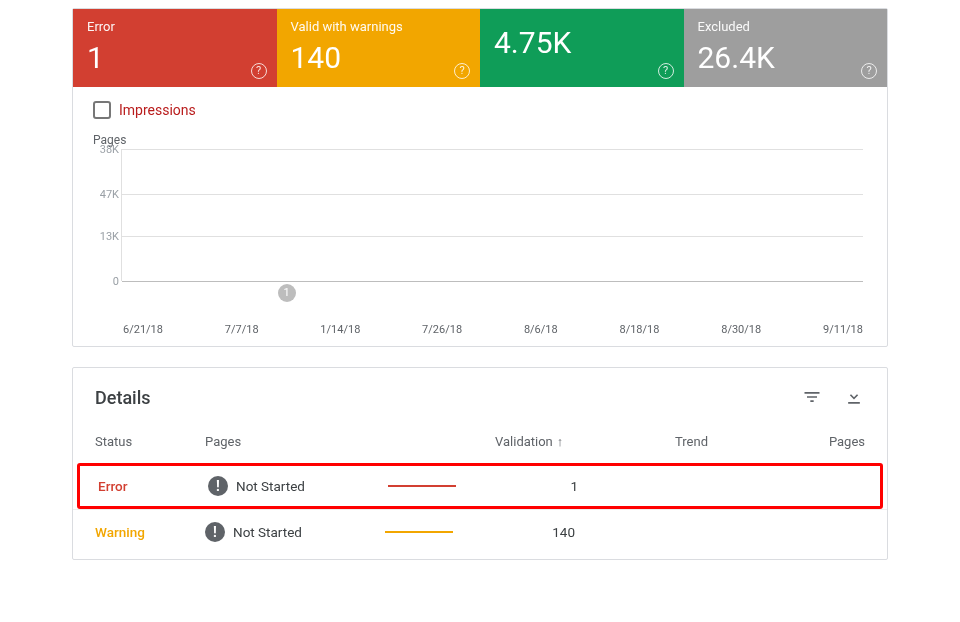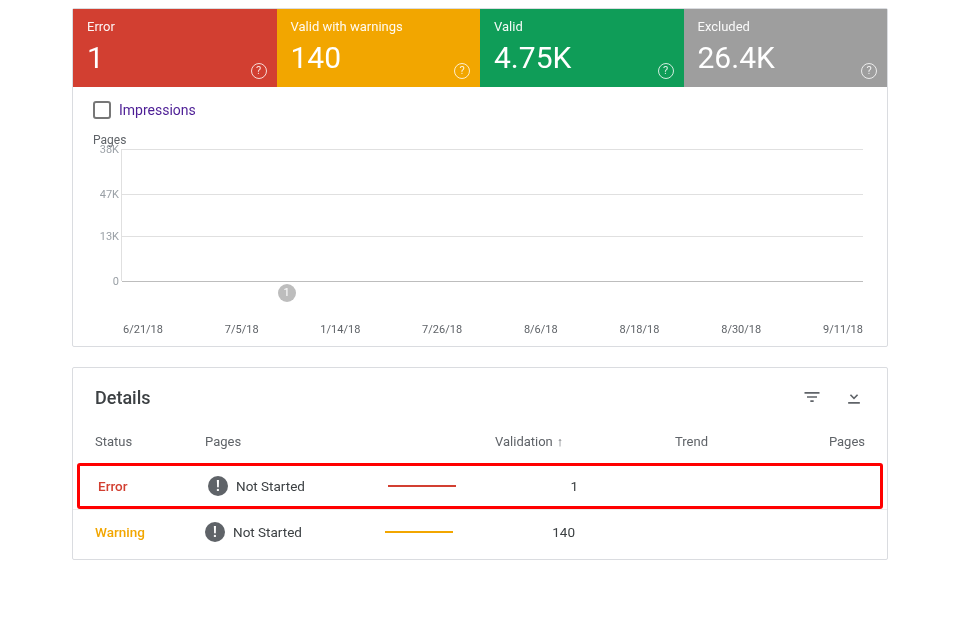--- a/index.html
+++ b/index.html
@@ -37,21 +37,21 @@
     border-radius: 50%; font-size: 11px; line-height: 14px; text-align: center;
     color: rgba(255,255,255,.85); cursor: pointer;
   }
   
   .chart-wrap { padding: 14px 20px 10px 20px; }
   .impressions-row { display:flex; align-items:center; gap:8px; margin-bottom:14px;}
   .chk {
     width:18px; height:18px; border:2px solid #777; border-radius:3px; display:inline-block;
     cursor:pointer;
   }
-  .imp-label { font-size:14px; color:#4c1d95; }
+  .imp-label { font-size:14px; color:#b91c1c; }
   .ylabel { font-size:12px; color:#5f6368; margin-bottom:2px;}
   .chart { position: relative; height: 150px; padding-left: 28px; padding-right:4px;}
   .chart-inner { position:absolute; left:28px; right:4px; top:0; bottom:18px;
                  border-left:1px solid #e0e0e0; }
   .gridline { position:absolute; left:0; right:0; border-top:1px solid #e0e0e0; height:0;}
   .ytick { position:absolute; left:-28px; width:25px; text-align:right; font-size:11px; color:#9aa0a6; transform:translateY(-50%);}
   .bars { position:absolute; left:0; right:0; bottom:0; top:0; display:flex; gap:1.6px; align-items:flex-end;}
   .bar { flex:1; position:relative; display:flex; flex-direction:column; justify-content:flex-end;}
   .bar .grey  { background:#bdbdbd; width:100%; }
   .bar .green { background:#34a853; width:100%; }
@@ -96,21 +96,20 @@
         <div class="tile-title">Error</div>
         <div class="tile-value">1</div>
         <div class="tile-help">?</div>
       </div>
       <div class="tile warning">
         <div class="tile-title">Valid with warnings</div>
         <div class="tile-value">140</div>
         <div class="tile-help">?</div>
       </div>
       <div class="tile valid">
-        <div class="tile-title">Valid</div>
         <div class="tile-value">4.75K</div>
         <div class="tile-help">?</div>
       </div>
       <div class="tile excluded">
         <div class="tile-title">Excluded</div>
         <div class="tile-value">26.4K</div>
         <div class="tile-help">?</div>
       </div>
     </div>
 
@@ -580,21 +579,21 @@
               <div class="grey" style="height:63.94736842105263%"></div>
               <div class="green" style="height:8.68421052631579%"></div>
               <div class="yellow" style="height:0.3684210526315789%"></div>
             </div>
           </div>
           <div class="chart-marker" style="left: 22.2222%;">1</div>
         </div>
     </div>
     <div class="xaxis" id="xaxis">
         <span>6/21/18</span>
-        <span>7/5/18</span>
+        <span>7/7/18</span>
         <span>1/14/18</span>
         <span>7/26/18</span>
         <span>8/6/18</span>
         <span>8/18/18</span>
         <span>8/30/18</span>
         <span>9/11/18</span>
       </div>
   </div>
 </div>
 

